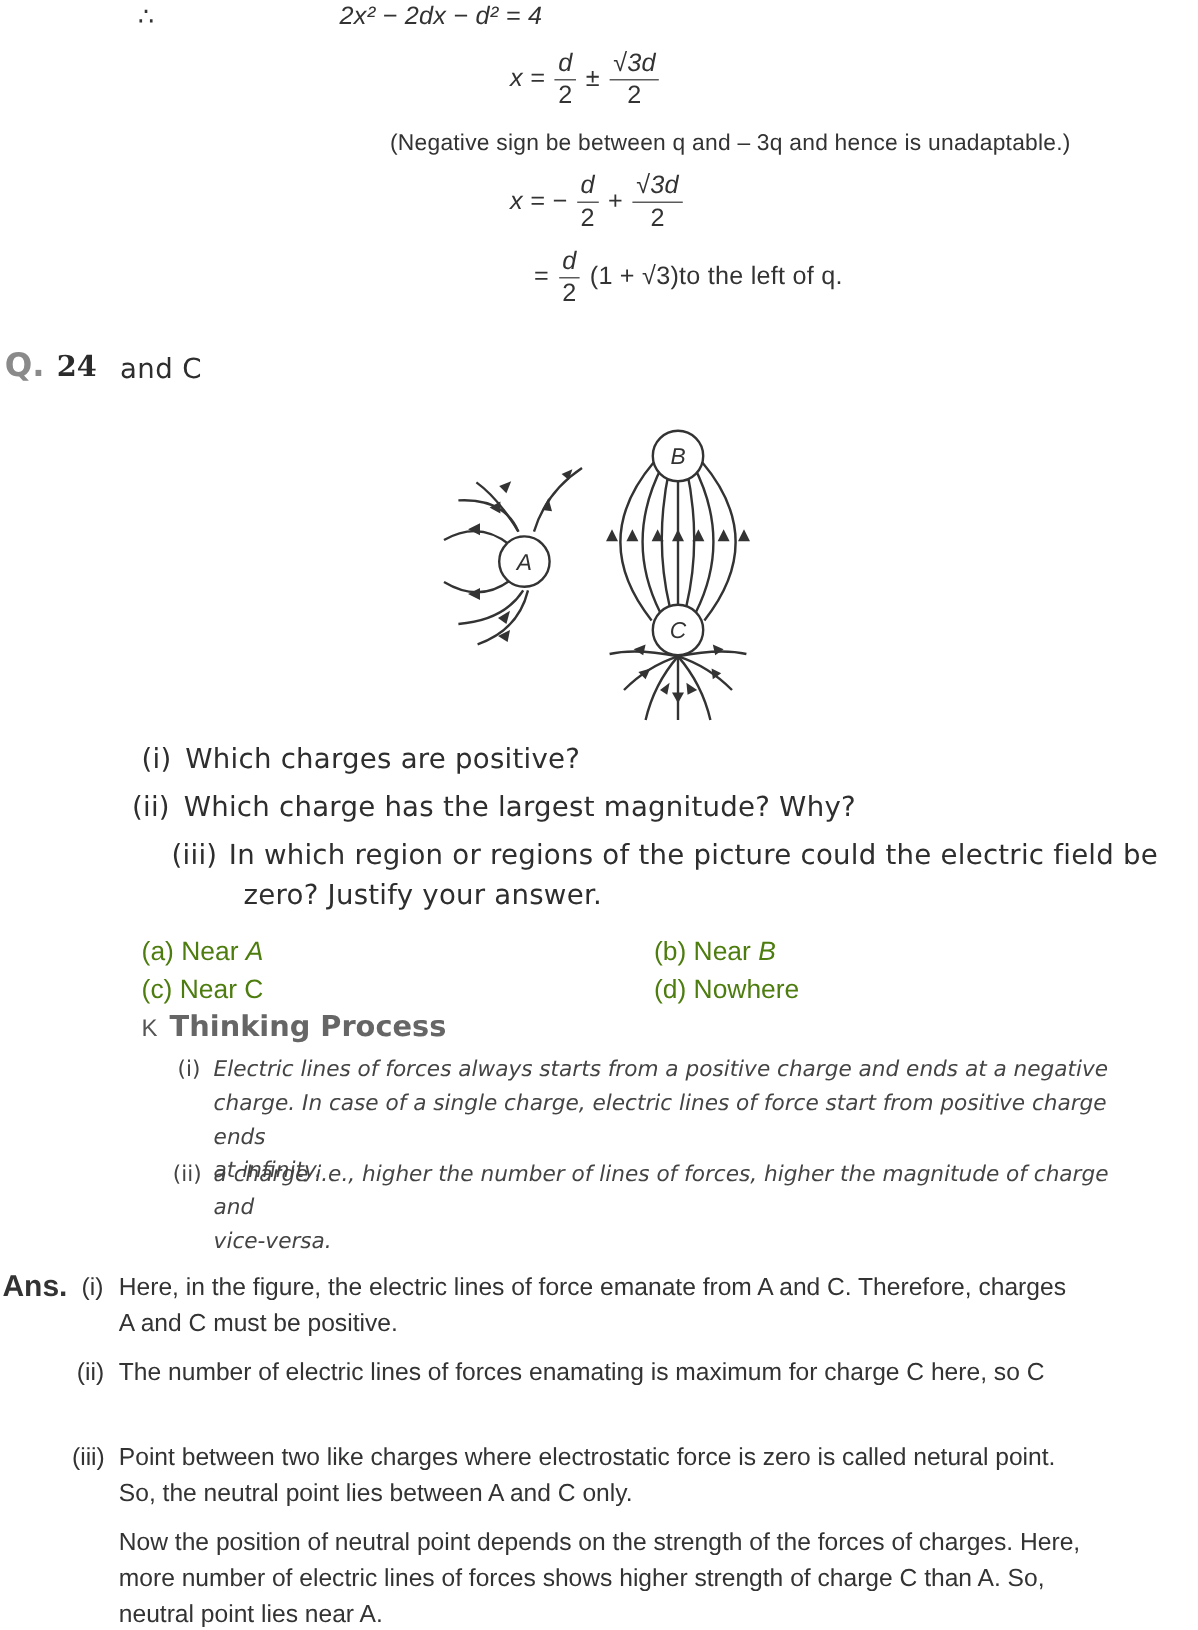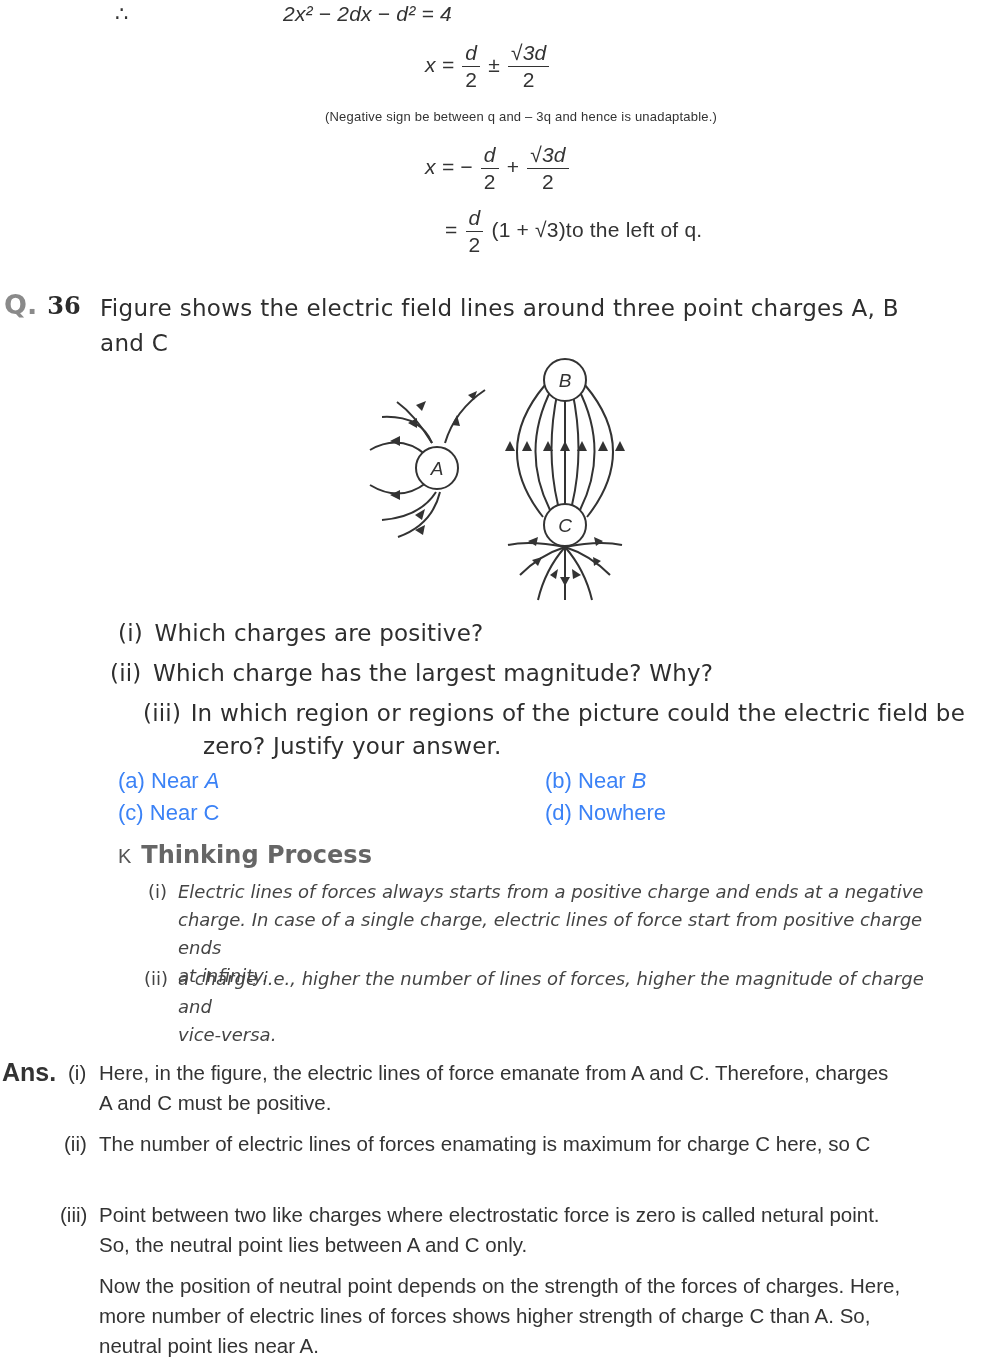--- a/index.html
+++ b/index.html
@@ -9,60 +9,59 @@
   .qfont { font-family: "DejaVu Sans", "Liberation Sans", sans-serif; }
   .serif { font-family: "DejaVu Serif", "Liberation Serif", serif; }
   .math { font-family: "Liberation Sans", sans-serif; font-size: 21px; color: #333; letter-spacing: 0.2px; }
   .it { font-style: italic; }
   .frac { display: inline-block; vertical-align: middle; text-align: center; margin: 0 2px; }
   .frac .num { display: block; border-bottom: 1.3px solid #333; padding: 0 3px; line-height: 26px; }
   .frac .den { display: block; line-height: 26px; }
   .q-label { font-size: 24px; color: #2b2b2b; }
   .q-text { font-size: 23px; color: #2e2e2e; letter-spacing: 0.3px; line-height: 35px; }
   .sub-q { font-size: 23px; color: #2e2e2e; letter-spacing: 0.2px; line-height: 33px; }
-  .opt { font-size: 22px; color: #3b82f6; }
+  .opt { font-size: 22px; color: #4d7c0f; margin-top: 12px; }
   .tp-head { font-size: 24px; font-weight: bold; color: #666; }
   .tp-text { font-size: 18px; font-style: italic; color: #444; line-height: 28px; }
   .ans-text { font-size: 20.5px; color: #333; line-height: 30px; }
   .ans-label { font-size: 25px; font-weight: bold; color: #333; }
 </style>
 </head>
 <body>
 
 <div class="abs math" style="left:115px; top:2px;">∴</div>
 <div class="abs math it" style="left:283px; top:2px;">2x² − 2dx − d² = 4</div>
 
 <div class="abs math" style="left:425px; top:40px;">
   <span class="it">x =</span>
   <span class="frac"><span class="num it">d</span><span class="den">2</span></span>
   <span>±</span>
   <span class="frac"><span class="num it">√3d</span><span class="den">2</span></span>
 </div>
 
-<div class="abs math" style="left:325px; top:109px; font-size:13px;">(Negative sign be between q and – 3q and hence is unadaptable.)</div>
+<div class="abs math" style="left:325px; top:109px; font-size:19px;">(Negative sign be between q and – 3q and hence is unadaptable.)</div>
 
 <div class="abs math" style="left:425px; top:142px;">
   <span class="it">x = −</span>
   <span class="frac"><span class="num it">d</span><span class="den">2</span></span>
   <span>+</span>
   <span class="frac"><span class="num it">√3d</span><span class="den">2</span></span>
 </div>
 
 <div class="abs math" style="left:445px; top:205px;">
   <span>=</span>
   <span class="frac"><span class="num it">d</span><span class="den">2</span></span>
   <span>(1 + √3)to the left of q.</span>
 </div>
 
 <div class="abs" style="left:4px; top:289px;">
   <span class="q-label qfont" style="font-weight:bold; color:#8a8a8a; font-size:27px;">Q.</span>
-  <span class="q-label serif" style="font-weight:bold; margin-left:6px;">36</span>
+  <span class="q-label serif" style="font-weight:bold; margin-left:6px;">24</span>
 </div>
 <div class="abs q-text qfont" style="left:100px; top:291px; width:890px;">
-  <div>Figure shows the electric field lines around three point charges A, B</div>
   <div>and C</div>
 </div>
 
 <svg class="abs" style="left:360px; top:355px;" width="280" height="250" viewBox="0 0 280 250">
   <defs>
     <marker id="arr" viewBox="0 0 10 10" refX="5" refY="5" markerWidth="5" markerHeight="5" orient="auto">
       <path d="M0,0 L10,5 L0,10 z" fill="#333"></path>
     </marker>
   </defs>
   <g stroke="#333" stroke-width="2" fill="none">

